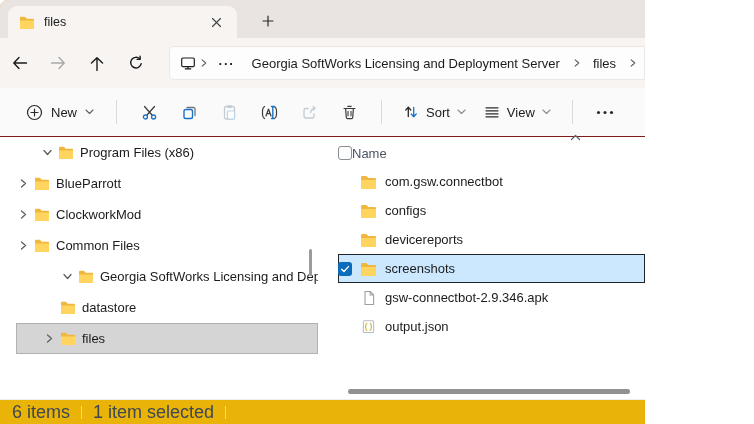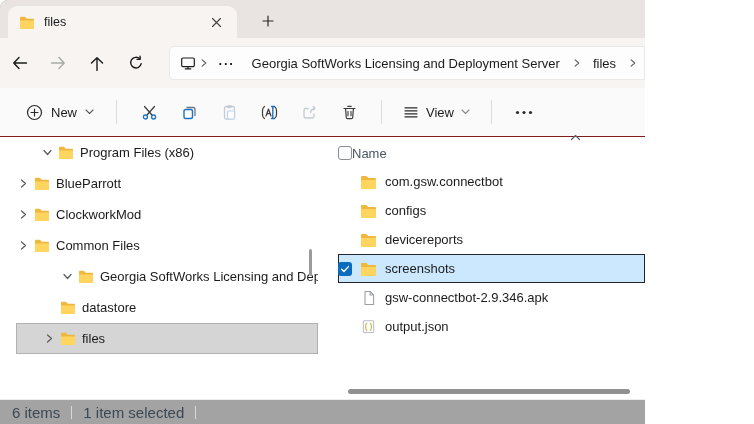--- a/index.html
+++ b/index.html
@@ -1,17 +1,17 @@
 <!DOCTYPE html>
 <html><head>
 <meta charset="utf-8">
 <style>
   * { margin:0; padding:0; box-sizing:border-box; }
   body { font-family:"Liberation Sans", sans-serif; background:#fff; }
-  .window { position:relative; width:645px; height:424px; overflow:hidden; background:#a3a3a3; border-radius:8px 0 0 0; }
+  .window { position:relative; width:645px; height:424px; overflow:hidden; background:#eab308; border-radius:8px 0 0 0; }
 
   
   .tabstrip { height:38px; background:#e9e4e1; display:flex; align-items:flex-end; padding-left:8px; }
   .tab { width:229px; height:32px; background:#f7f4f2; border-radius:9px 9px 0 0;
          display:flex; align-items:center; gap:9px; padding:0 10px 0 11px;
          font-size:12.5px; color:#1b1b1b; }
   .tab-close { margin-left:auto; width:22px; height:22px; border:none; background:transparent;
                display:flex; align-items:center; justify-content:center; border-radius:4px; cursor:pointer; }
   .newtab { width:30px; height:30px; margin:0 0 2px 16px; border:none; background:transparent;
             display:flex; align-items:center; justify-content:center; border-radius:4px; cursor:pointer; }
@@ -61,21 +61,21 @@
   .file-row.selected { background:#cce8ff; box-shadow:inset 0 0 0 1px #20242b; }
   .file-row.selected .cb { visibility:visible; }
   .ficon { width:17px; display:flex; align-items:center; justify-content:center; flex:none; }
   .cb { width:14px; height:14px; border:1px solid #8a8f94; border-radius:3px; background:#fdfdfd; flex:none; }
   .cb.checked { border:none; background:#0b6cbe; display:flex; align-items:center; justify-content:center; }
   .h-scroll { position:absolute; left:30px; right:15px; bottom:5px; height:5px; }
   .h-thumb { height:5px; background:#919191; border-radius:2.5px; }
 
   
   .statusbar { height:25px; border-top:1px solid #ededed; display:flex; align-items:center;
-               gap:11px; padding-left:12px; font-size:15px; color:#3c4854; }
+               gap:11px; padding-left:12px; font-size:18px; color:#3c4854; }
   .st-sep { width:1px; height:13px; background:#d8d8d8; }
 
   svg { display:block; }
 </style>
 </head>
 <body>
 
 <svg width="0" height="0" style="position:absolute">
   <defs>
     <symbol id="i-folder" viewBox="0 0 16 13">
@@ -222,20 +222,30 @@
       <svg width="17" height="17" viewBox="0 0 17 17">
         <path d="M3 4.5h11M6.8 2.3h3.4" fill="none" stroke="#3a3a3a" stroke-width="1.2" stroke-linecap="round"></path>
         <path d="M4.6 4.5l.7 9a1.2 1.2 0 0 0 1.2 1.1h4a1.2 1.2 0 0 0 1.2-1.1l.7-9" fill="none" stroke="#3a3a3a" stroke-width="1.2" stroke-linecap="round" stroke-linejoin="round"></path>
         <path d="M7 7.2v4.6M10 7.2v4.6" stroke="#3a3a3a" stroke-width="1.1" stroke-linecap="round"></path>
       </svg>
     </button>
     <div class="tb-sep"></div>
 
     <button class="tb-btn tb-drop">
       <svg width="16" height="16" viewBox="0 0 16 16">
+        <path d="M5.3 12.5V3.3M5.3 3.3 2.8 6M5.3 3.3 7.8 6" fill="none" stroke="#2b2b2b" stroke-width="1.3" stroke-linecap="round" stroke-linejoin="round"></path>
+        <path d="M10.7 3.5v9.2M10.7 12.7 8.2 10M10.7 12.7 13.2 10" fill="none" stroke="#1a72c4" stroke-width="1.3" stroke-linecap="round" stroke-linejoin="round"></path>
+      </svg>
+      <span>Sort</span>
+      <svg width="9" height="6" viewBox="0 0 9 6">
+        <path d="M1 1 4.5 4.5 8 1" fill="none" stroke="#8a8a8a" stroke-width="1.1" stroke-linecap="round" stroke-linejoin="round"></path>
+      </svg>
+    </button>
+    <button class="tb-btn tb-drop">
+      <svg width="16" height="16" viewBox="0 0 16 16">
         <path d="M2 3.8h12M2 6.8h12M2 9.8h12M2 12.8h12" stroke="#2b2b2b" stroke-width="1.2" stroke-linecap="round"></path>
       </svg>
       <span>View</span>
       <svg width="9" height="6" viewBox="0 0 9 6">
         <path d="M1 1 4.5 4.5 8 1" fill="none" stroke="#8a8a8a" stroke-width="1.1" stroke-linecap="round" stroke-linejoin="round"></path>
       </svg>
     </button>
     <div class="tb-sep"></div>
     <button class="tb-btn tb-icon">
       <svg width="18" height="5" viewBox="0 0 18 5">

